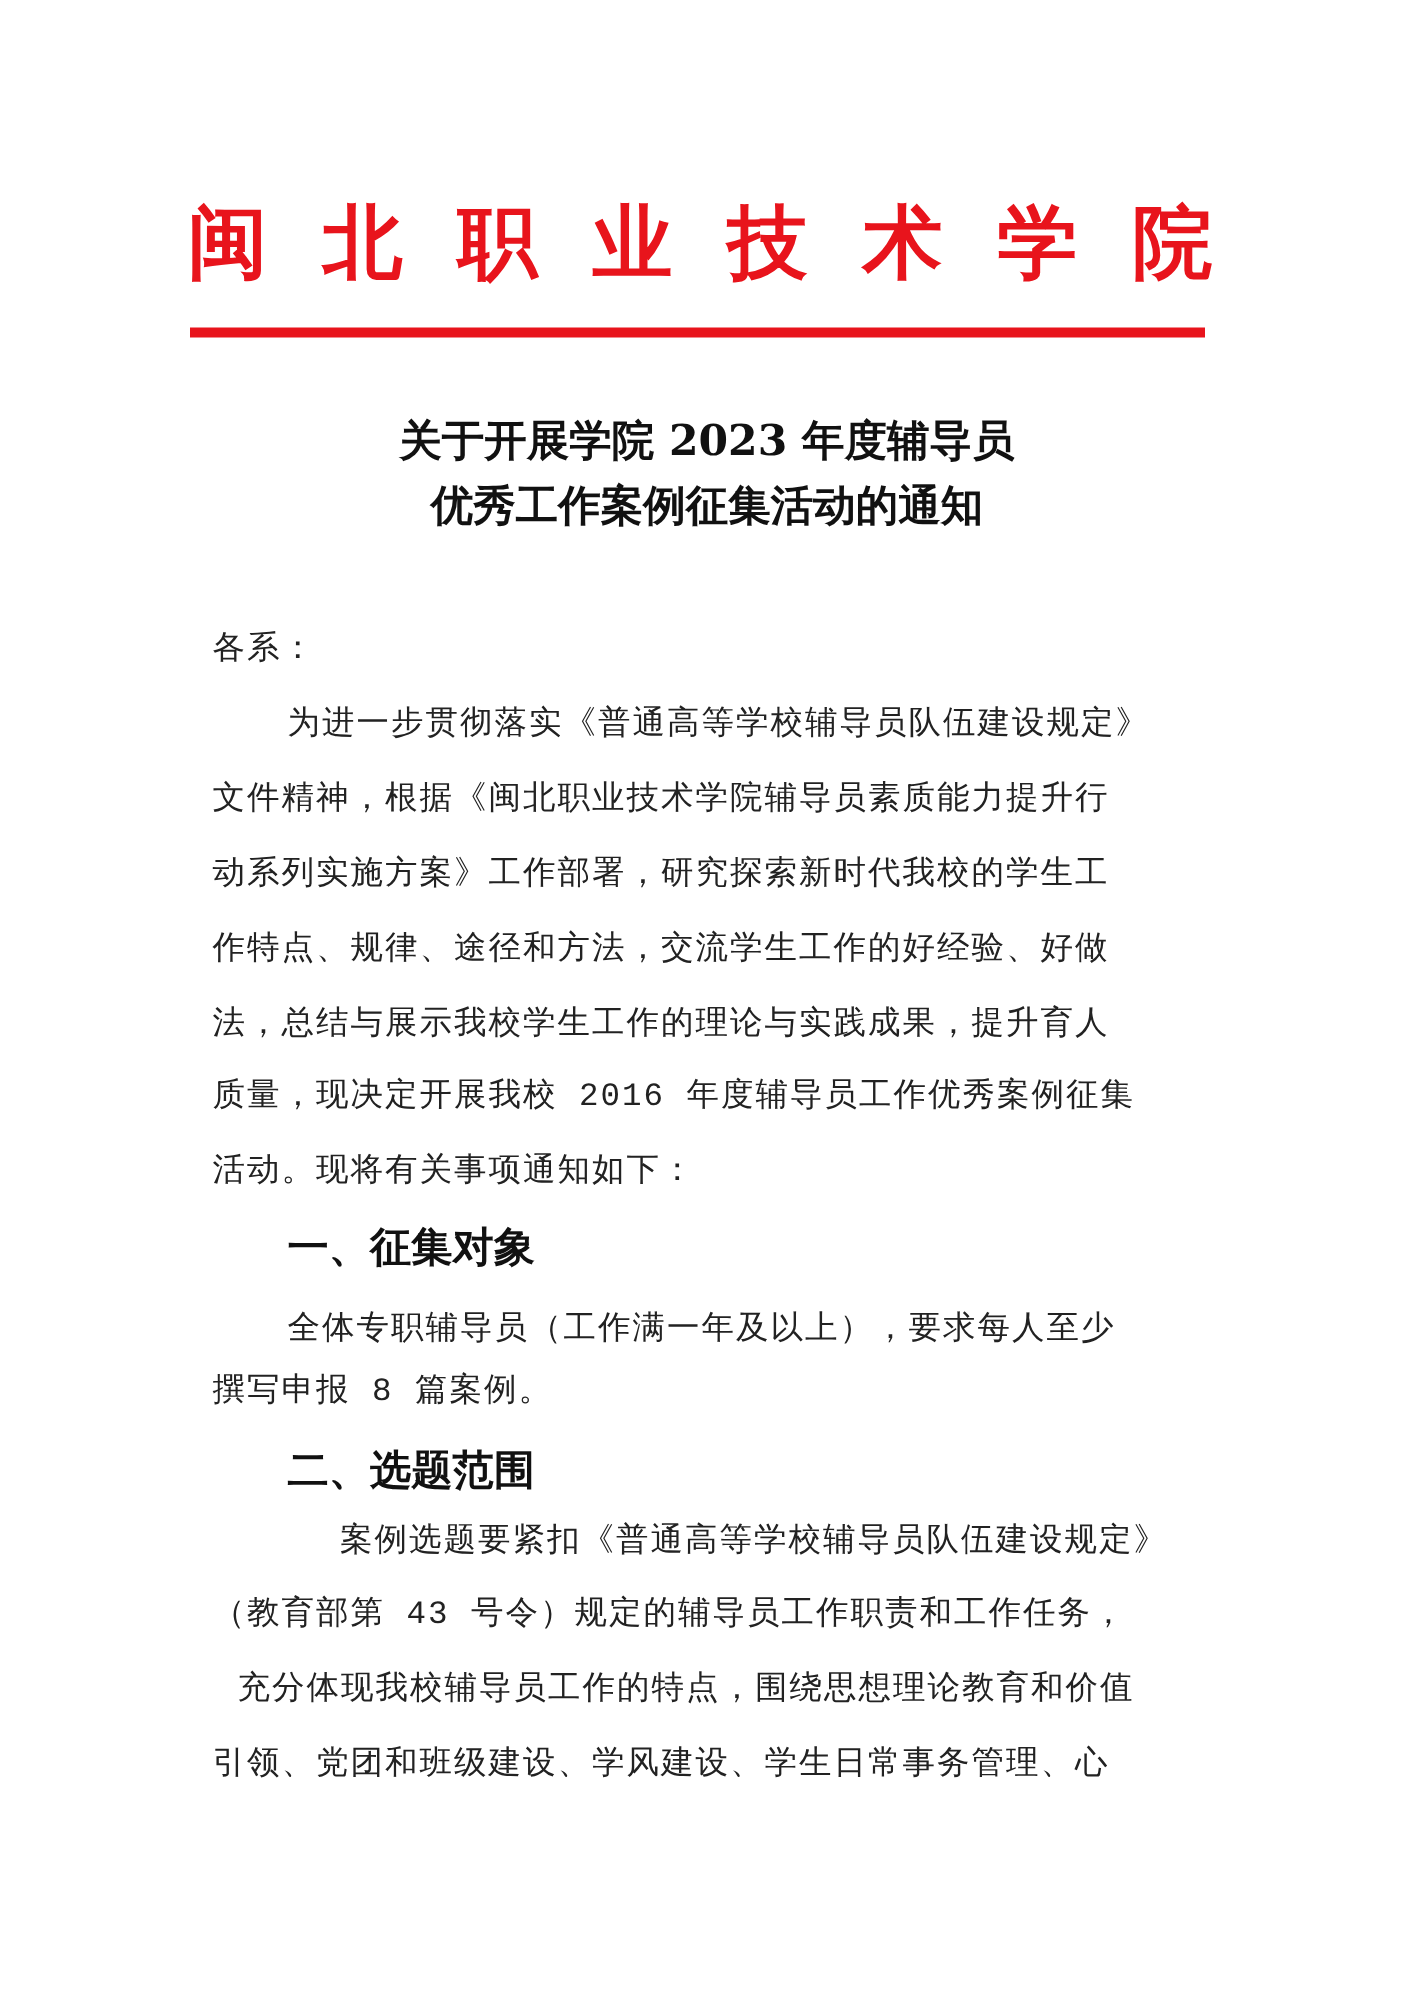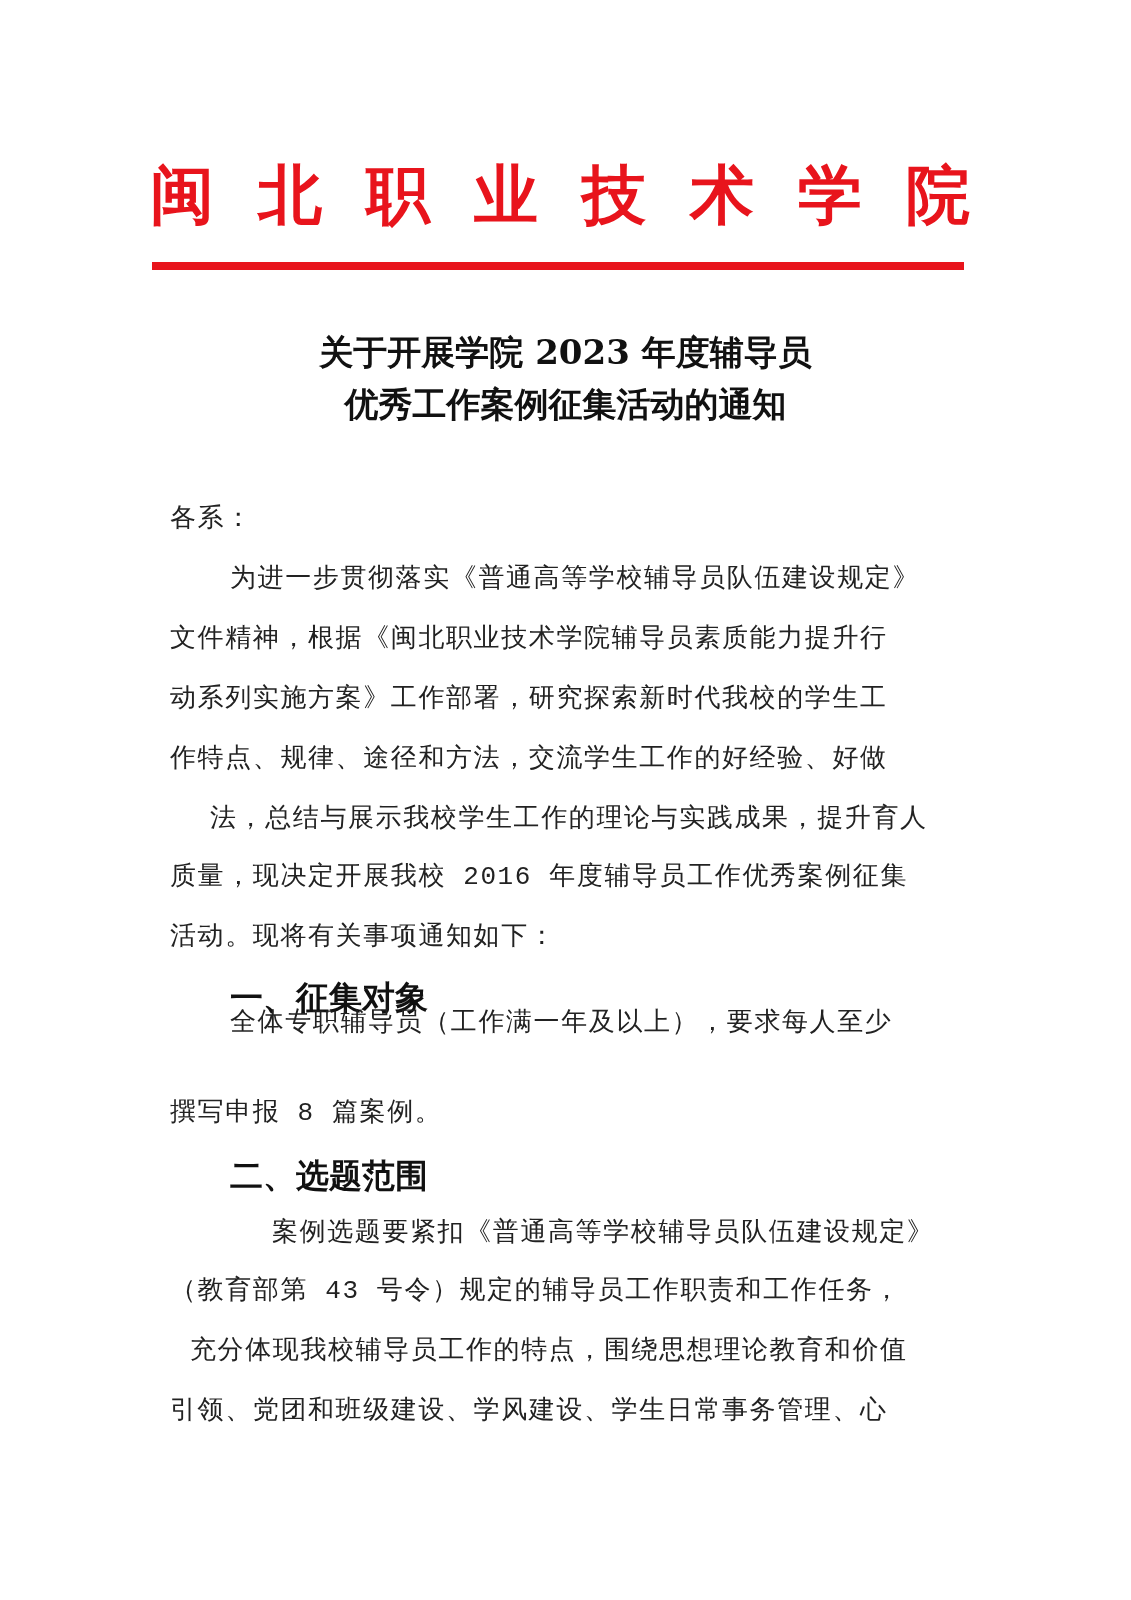--- a/index.html
+++ b/index.html
@@ -36,25 +36,25 @@
 
 <div class="title l1">关于开展学院 2023 年度辅导员</div>
 <div class="title l2">优秀工作案例征集活动的通知</div>
 
 <div class="line" style="top:500px;">各系：</div>
 
 <div class="line" style="top:560px; left:230px;">为进一步贯彻落实《普通高等学校辅导员队伍建设规定》</div>
 <div class="line" style="top:620px;text-align:right;">文件精神，根据《闽北职业技术学院辅导员素质能力提升行</div>
 <div class="line" style="top:680px;">动系列实施方案》工作部署，研究探索新时代我校的学生工</div>
 <div class="line" style="top:740px;">作特点、规律、途径和方法，交流学生工作的好经验、好做</div>
-<div class="line" style="top:800px;margin-left:40px;">法，总结与展示我校学生工作的理论与实践成果，提升育人</div>
+<div class="line" style="top:800px;">法，总结与展示我校学生工作的理论与实践成果，提升育人</div>
 <div class="line" style="top:858px;">质量，现决定开展我校 2016 年度辅导员工作优秀案例征集</div>
 <div class="line" style="top:918px;">活动。现将有关事项通知如下：</div>
 
 <div class="heading" style="top:976px;">一、征集对象</div>
-<div class="line" style="top:1004px; left:230px;">全体专职辅导员（工作满一年及以上），要求每人至少</div>
+<div class="line" style="top:1044px; left:230px;">全体专职辅导员（工作满一年及以上），要求每人至少</div>
 <div class="line" style="top:1094px;">撰写申报 8 篇案例。</div>
 
 <div class="heading" style="top:1154px;">二、选题范围</div>
 <div class="line" style="top:1214px; left:230px;margin-left:42px;">案例选题要紧扣《普通高等学校辅导员队伍建设规定》</div>
 <div class="line" style="top:1272px;">（教育部第 43 号令）规定的辅导员工作职责和工作任务，</div>
 <div class="line" style="top:1332px;margin-left:20px;">充分体现我校辅导员工作的特点，围绕思想理论教育和价值</div>
 <div class="line" style="top:1392px;">引领、党团和班级建设、学风建设、学生日常事务管理、心</div>
 
 </body></html>

